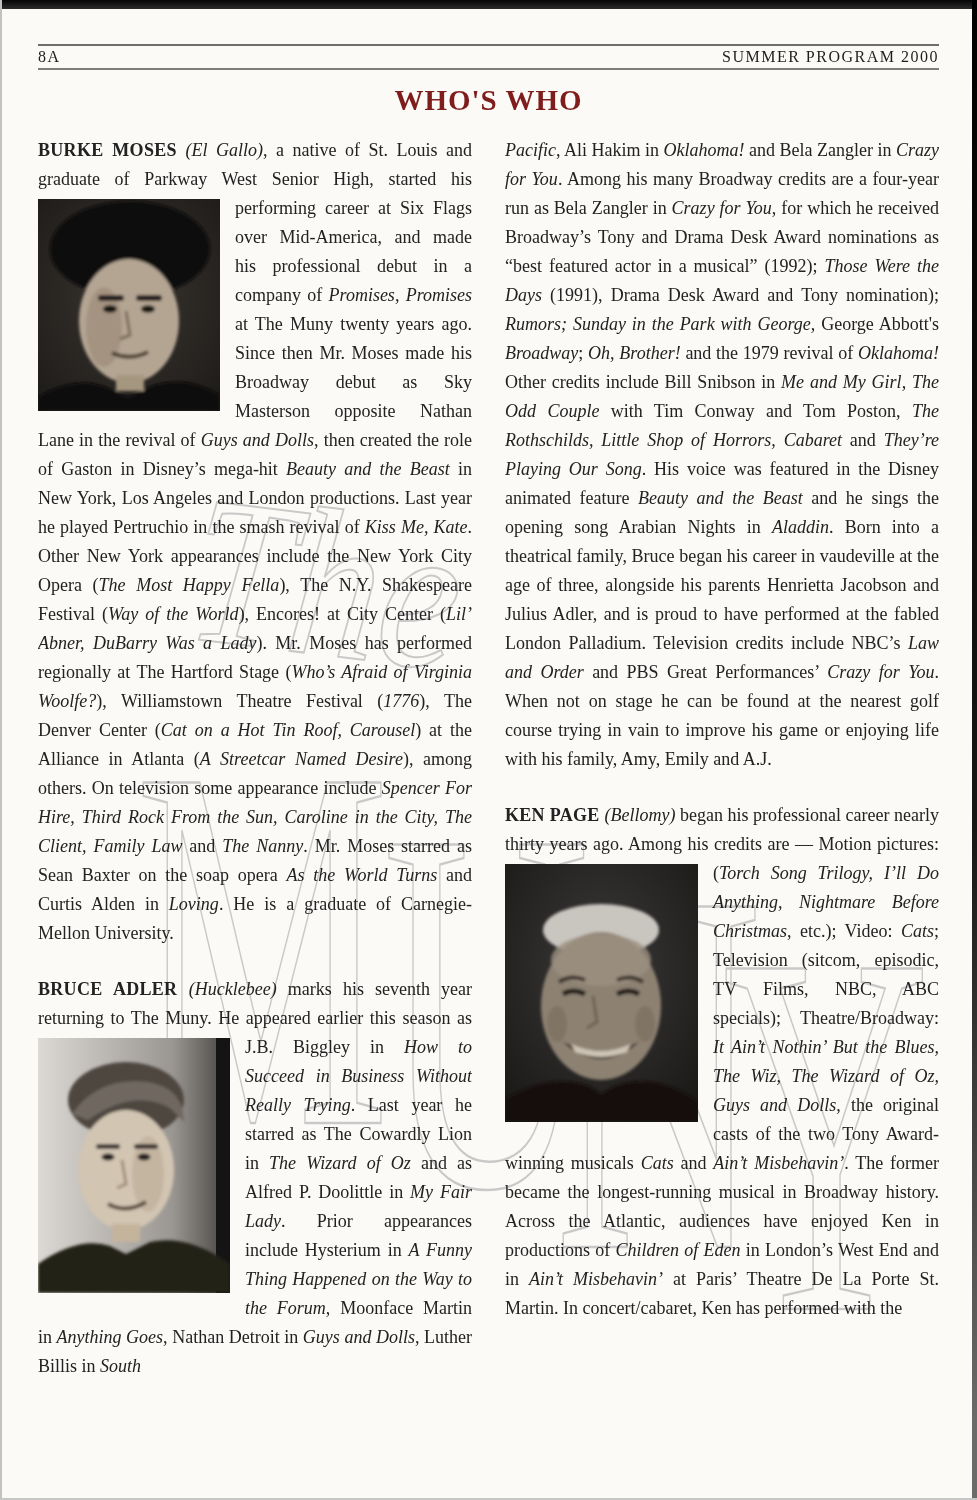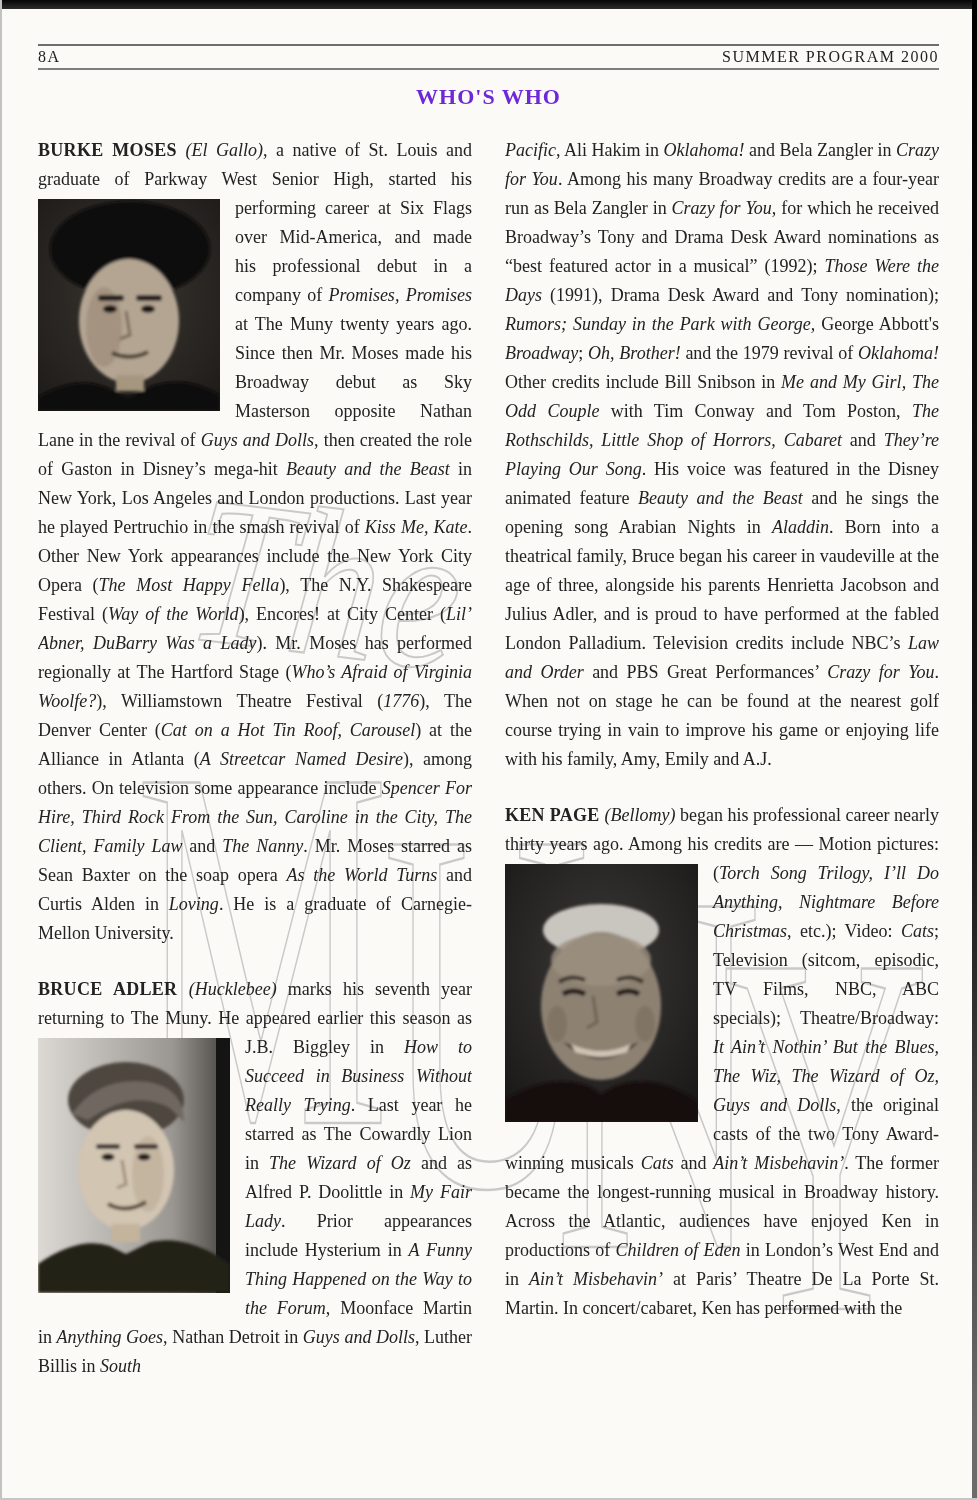--- a/index.html
+++ b/index.html
@@ -11,22 +11,22 @@
   .edge-right{position:absolute;right:0;top:0;width:5px;height:100%;
               background:linear-gradient(#000 0%,#161616 55%,#6b6b6b 95%);z-index:4;}
   .edge-left{position:absolute;left:0;top:0;width:2px;height:100%;background:#c2c2c2;z-index:4;}
   .edge-bottom{position:absolute;left:0;bottom:0;width:100%;height:2px;background:#c6c6c6;z-index:4;}
   
   .hrule-a{position:absolute;left:38px;right:38px;top:44px;height:2px;background:#6d6d6d;z-index:2;}
   .hrule-b{position:absolute;left:38px;right:38px;top:68px;height:2px;background:#7d7d7d;z-index:2;}
   .header-row{position:absolute;left:38px;right:38px;top:46px;height:21px;display:flex;
               justify-content:space-between;align-items:center;font-size:16px;
               letter-spacing:1.5px;color:#1e1e1e;z-index:2;}
-  .title{position:absolute;left:0;right:0;top:84px;text-align:center;font-size:22px;
-         font-weight:bold;letter-spacing:1px;color:#6d28d9;z-index:2;}
+  .title{position:absolute;left:0;right:0;top:84px;text-align:center;font-size:29px;
+         font-weight:bold;letter-spacing:1px;color:#7f1d1d;z-index:2;}
   
   .wm{position:absolute;inset:0;z-index:0;pointer-events:none;overflow:hidden;}
   .wm-the{position:absolute;left:205px;top:462px;font-size:212px;font-style:italic;line-height:1;
           color:transparent;-webkit-text-stroke:2px #c9c9c9;
           transform:rotate(7deg) scaleX(0.85);transform-origin:left top;}
   .wm-muny{position:absolute;left:135px;top:688px;width:800px;height:600px;}
   .wm-l{position:absolute;font-size:520px;line-height:1;color:transparent;
         -webkit-text-stroke:2.5px #c9c9c9;transform:scaleX(0.55);transform-origin:left top;}
   .wm-l:nth-child(1){left:0;top:0;}
   .wm-l:nth-child(2){left:248px;top:62px;}

